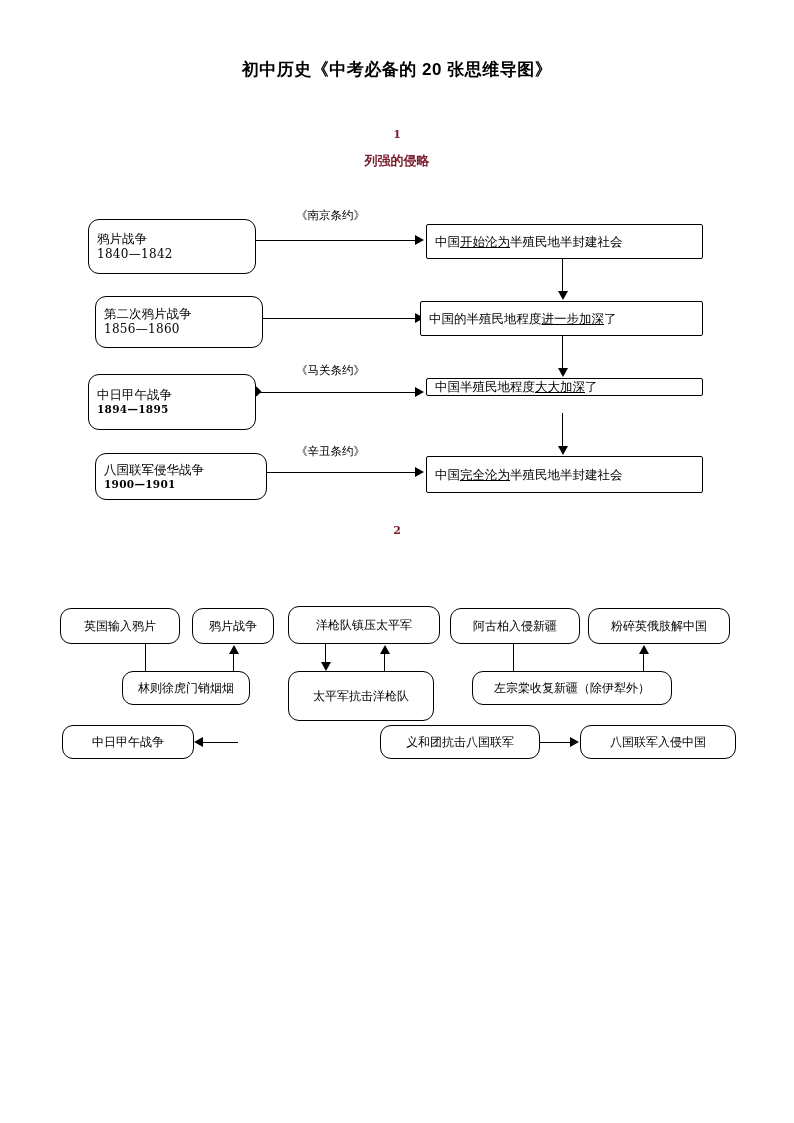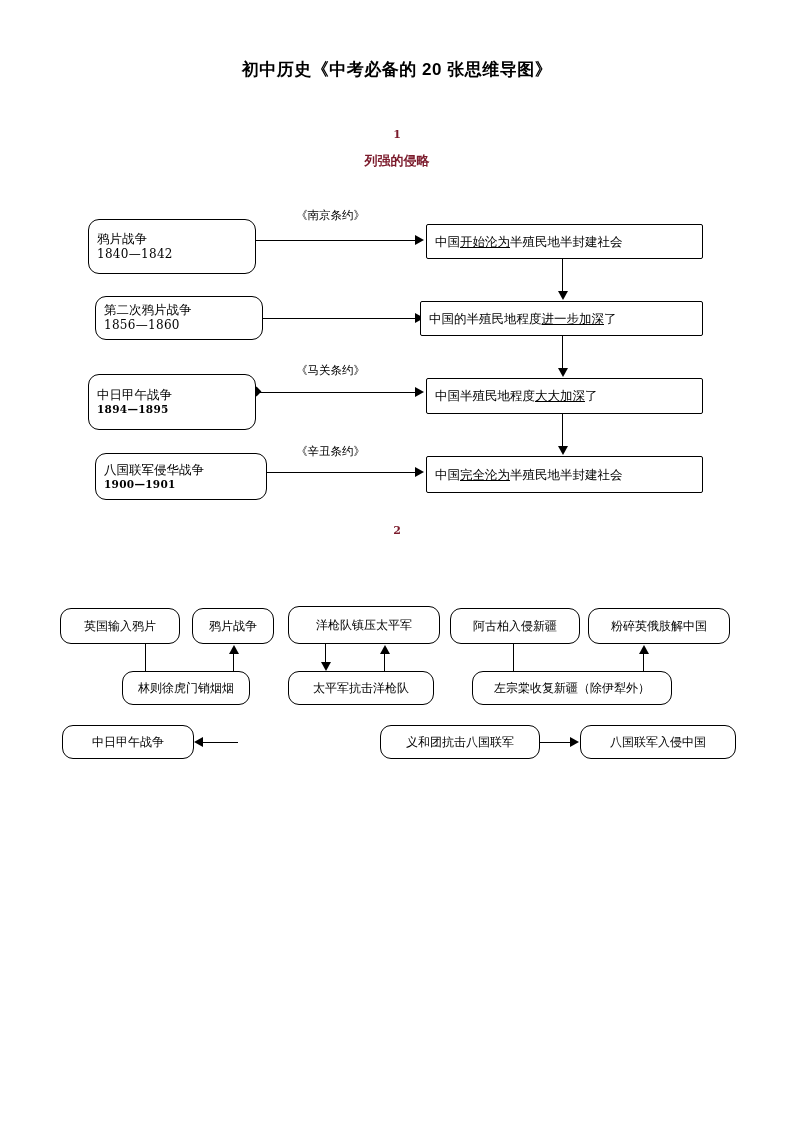--- a/index.html
+++ b/index.html
@@ -168,21 +168,21 @@
   <div class="sec-num sec1-num">1</div>
   <div class="sec-title sec1-title">列强的侵略</div>
 
   <div class="box rounded center" style="left:88px; top:219px; width:168px; height:55px;">
     <div class="pad">
       <div class="line1">鸦片战争</div>
       <div class="line2">1840—1842</div>
     </div>
   </div>
 
-  <div class="box rounded center" style="left:95px; top:296px; width:168px; height:44px;">
+  <div class="box rounded center" style="left:95px; top:296px; width:168px; height:52px;">
     <div class="pad">
       <div class="line1">第二次鸦片战争</div>
       <div class="line2">1856—1860</div>
     </div>
   </div>
 
   <div class="box rounded center" style="left:88px; top:374px; width:168px; height:56px;">
     <div class="pad">
       <div class="line1">中日甲午战争</div>
       <div class="line2 bold">1894—1895</div>
@@ -201,21 +201,21 @@
       <span>中国</span><u class="uline">开始沦为</u><span>半殖民地半封建社会</span>
     </div>
   </div>
 
   <div class="box sharp single" style="left:420px; top:301px; width:283px; height:35px;">
     <div class="pad">
       <span>中国的半殖民地程度</span><u class="uline">进一步加深</u><span>了</span>
     </div>
   </div>
 
-  <div class="box sharp single" style="left:426px; top:378px; width:277px; height:36px;">
+  <div class="box sharp single" style="left:426px; top:378px; width:277px; height:18px;">
     <div class="pad">
       <span>中国半殖民地程度</span><u class="uline">大大加深</u><span>了</span>
     </div>
   </div>
 
   <div class="box sharp single" style="left:426px; top:456px; width:277px; height:37px;">
     <div class="pad">
       <span>中国</span><u class="uline">完全沦为</u><span>半殖民地半封建社会</span>
     </div>
   </div>
@@ -252,21 +252,21 @@
   <div class="sbox" style="left:192px; top:608px; width:82px; height:36px;">鸦片战争</div>
 
   <div class="sbox" style="left:288px; top:606px; width:152px; height:38px;">洋枪队镇压太平军</div>
 
   <div class="sbox" style="left:450px; top:608px; width:130px; height:36px;">阿古柏入侵新疆</div>
 
   <div class="sbox" style="left:588px; top:608px; width:142px; height:36px;">粉碎英俄肢解中国</div>
 
   <div class="sbox" style="left:122px; top:671px; width:128px; height:34px;">林则徐虎门销烟烟</div>
 
-  <div class="sbox" style="left:288px; top:671px; width:146px; height:34px;">太平军抗击洋枪队</div>
+  <div class="sbox" style="left:288px; top:671px; width:146px; height:50px;">太平军抗击洋枪队</div>
 
   <div class="sbox" style="left:472px; top:671px; width:200px; height:34px;text-align:right;">左宗棠收复新疆（除伊犁外）</div>
 
   <div class="sbox" style="left:62px; top:725px; width:132px; height:34px;">中日甲午战争</div>
 
 
   <div class="sbox" style="left:380px; top:725px; width:160px; height:34px;">义和团抗击八国联军</div>
 
   <div class="sbox" style="left:580px; top:725px; width:156px; height:34px;">八国联军入侵中国</div>
 

